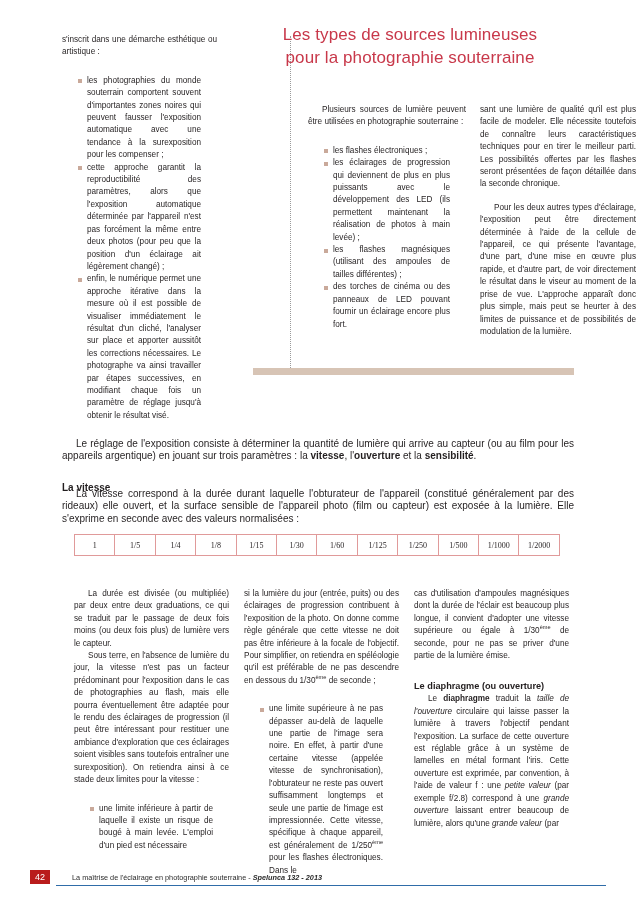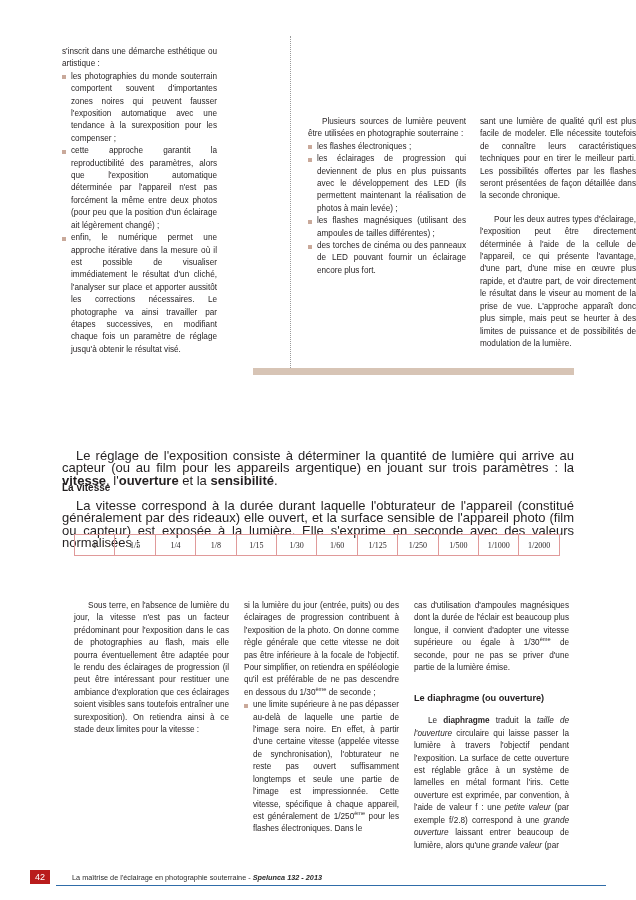--- a/index.html
+++ b/index.html
@@ -71,32 +71,32 @@
     text-align: center;
     color: #c8384a;
     font-size: 17px;
     line-height: 23px;
     font-weight: 400;
     letter-spacing: 0.1px;
   }
   .hero-title .l2 { display: block; }
 
   p {
-    margin: 12px 0 0 0;
+    margin: 0 0 0 0;
     font-size: 8.2px;
     line-height: 12.4px;
     text-align: justify;
     color: #231f20;
   }
   p.indent { text-indent: 14px; }
   p + p { margin-top: 0px; }
 
   ul.sq {
     list-style: none;
-    margin: 0;
+    margin: 16px;
     padding: 0;
   }
   ul.sq > li {
     position: relative;
     padding-left: 9px;
     font-size: 8.2px;
     line-height: 12.4px;
     text-align: justify;
     color: #231f20;
   }
@@ -130,21 +130,21 @@
     color: #c8384a;
     font-size: 16.5px;
     line-height: 20px;
     font-weight: 400;
   }
 
   .full-para {
     position: absolute;
     left: 62px;
     width: 512px;
-    font-size: 13px;
+    font-size: 10px;
     line-height: 12.4px;
     text-align: justify;
   }
   #intro-para { top: 438px; }
 
   .sub-head {
     position: absolute;
     left: 62px;
     font-size: 10px;
     font-weight: bold;
@@ -275,20 +275,24 @@
         <li>des torches de cinéma ou des panneaux de LED pouvant fournir un éclairage encore plus fort.</li>
       </ul>
     </div>
 
     <div class="top-right-col">
       <p>sant une lumière de qualité qu'il est plus facile de modeler. Elle nécessite toutefois de connaître leurs caractéristiques techniques pour en tirer le meilleur parti. Les possibilités offertes par les flashes seront présentées de façon détaillée dans la seconde chronique.</p>
       <p class="indent" style="margin-top:11px">Pour les deux autres types d'éclairage, l'exposition peut être directement déterminée à l'aide de la cellule de l'appareil, ce qui présente l'avantage, d'une part, d'une mise en œuvre plus rapide, et d'autre part, de voir directement le résultat dans le viseur au moment de la prise de vue. L'approche apparaît donc plus simple, mais peut se heurter à des limites de puissance et de possibilités de modulation de la lumière.</p>
     </div>
   </div>
 
+  <h1 class="hero-title">
+    <span class="l1">Les types de sources lumineuses</span>
+    <span class="l2">pour la photographie souterraine</span>
+  </h1>
 
   <div class="beige-bar"></div>
 
 
   <p class="full-para indent" id="intro-para"><span>Le réglage de l'exposition consiste à déterminer la quantité de lumière qui arrive au capteur (ou au film pour les appareils argentique) en jouant sur trois paramètres : la </span><b>vitesse</b><span>, l'</span><b>ouverture</b><span> et la </span><b>sensibilité</b><span>.</span></p>
 
   <h3 class="sub-head" id="subhead-vitesse">La vitesse</h3>
 
   <p class="full-para indent" id="vitesse-para">La vitesse correspond à la durée durant laquelle l'obturateur de l'appareil (constitué généralement par des rideaux) elle ouvert, et la surface sensible de l'appareil photo (film ou capteur) est exposée à la lumière. Elle s'exprime en seconde avec des valeurs normalisées :</p>
 
@@ -305,21 +309,25 @@
         <td>1/125</td>
         <td>1/250</td>
         <td>1/500</td>
         <td>1/1000</td>
         <td>1/2000</td>
       </tr>
     </tbody>
   </table>
 
   <div class="col3" id="col-a">
+    <p class="indent">La durée est divisée (ou multipliée) par deux entre deux graduations, ce qui se traduit par le passage de deux fois moins (ou deux fois plus) de lumière vers le capteur.</p>
     <p class="indent">Sous terre, en l'absence de lumière du jour, la vitesse n'est pas un facteur prédominant pour l'exposition dans le cas de photographies au flash, mais elle pourra éventuellement être adaptée pour le rendu des éclairages de progression (il peut être intéressant pour restituer une ambiance d'exploration que ces éclairages soient visibles sans toutefois entraîner une surexposition). On retiendra ainsi à ce stade deux limites pour la vitesse :</p>
+    <ul class="sq">
+      <li>une limite inférieure à partir de laquelle il existe un risque de bougé à main levée. L'emploi d'un pied est nécessaire</li>
+    </ul>
   </div>
 
   <div class="col3" id="col-b">
     <p><span>si la lumière du jour (entrée, puits) ou des éclairages de progression contribuent à l'exposition de la photo. On donne comme règle générale que cette vitesse ne doit pas être inférieure à la focale de l'objectif. Pour simplifier, on retiendra en spéléologie qu'il est préférable de ne pas descendre en dessous du 1/30</span><span class="sup">ème</span><span> de seconde ;</span></p>
     <ul class="sq">
       <li><span>une limite supérieure à ne pas dépasser au-delà de laquelle une partie de l'image sera noire. En effet, à partir d'une certaine vitesse (appelée vitesse de synchronisation), l'obturateur ne reste pas ouvert suffisamment longtemps et seule une partie de l'image est impressionnée. Cette vitesse, spécifique à chaque appareil, est généralement de 1/250</span><span class="sup">ème</span><span> pour les flashes électroniques. Dans le</span></li>
     </ul>
   </div>
 
   <div class="col3" id="col-c">

